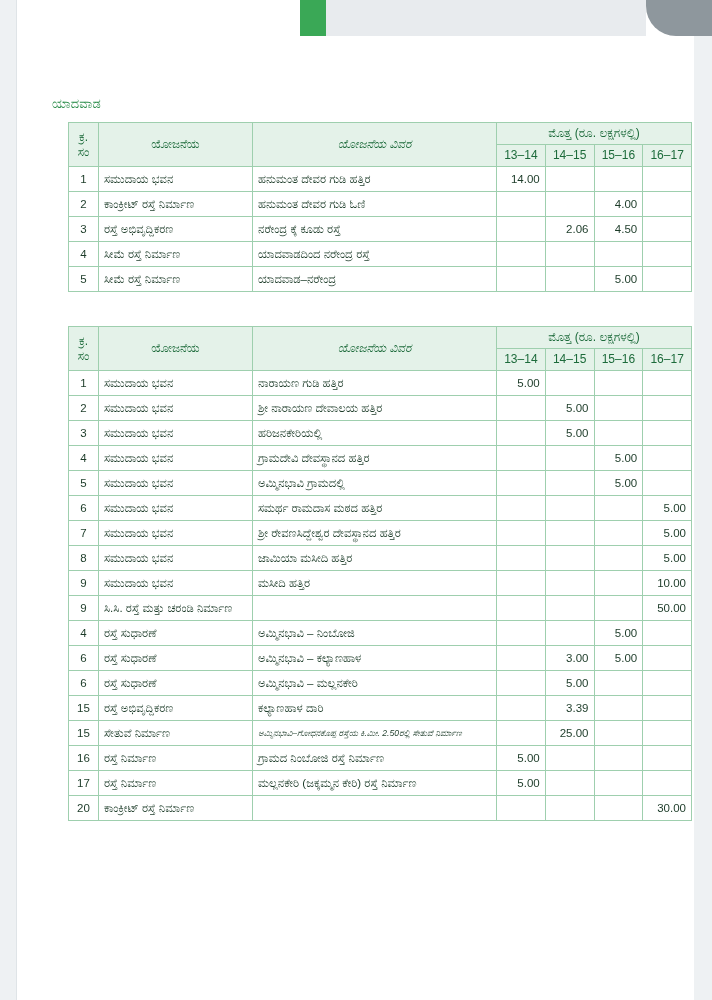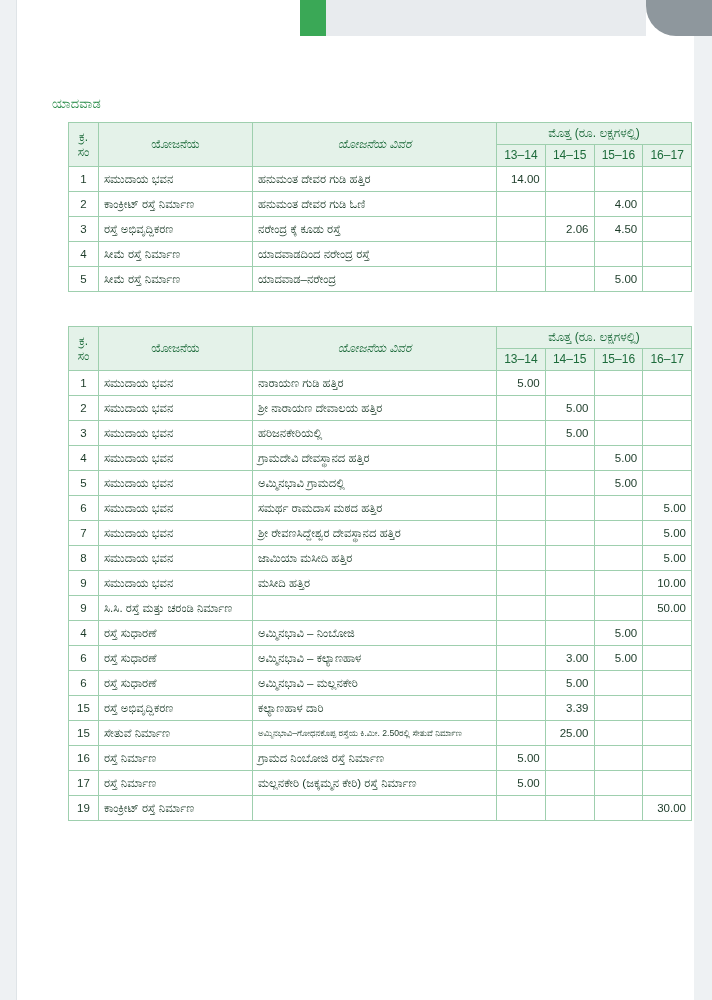--- a/index.html
+++ b/index.html
@@ -86,21 +86,21 @@
     font-weight: normal;
     font-size: 12px;
   }
   .col-sl    { width: 30px;  text-align: center; }
   .col-name  { width: 154px; }
   .col-desc  { width: 244px; font-style: italic; }
   .col-amt   { width: 49px;  text-align: center; }
 
   td.num { text-align: right; padding-right: 8px; }
   td.sl  { text-align: center; }
-  td.small-desc { font-size: 8.6px; }
+  td.small-desc { font-size: 8.6px; font-style: italic; }
 
   tbody tr { height: 25px; }
   .tbl-amt-head { text-align: center; }
 </style>
 </head>
 <body>
 
 <div class="edge-left"></div>
 <div class="edge-top-green"></div>
 <div class="edge-top-grey"></div>
@@ -340,21 +340,21 @@
         <tr>
           <td class="sl">17</td>
           <td>ರಸ್ತೆ ನಿರ್ಮಾಣ</td>
           <td>ಮಲ್ಲನಕೇರಿ (ಜಕ್ಕಮ್ಮನ ಕೇರಿ) ರಸ್ತೆ ನಿರ್ಮಾಣ</td>
           <td class="num">5.00</td>
           <td class="num"></td>
           <td class="num"></td>
           <td class="num"></td>
         </tr>
         <tr>
-          <td class="sl">19</td>
+          <td class="sl">20</td>
           <td>ಕಾಂಕ್ರೀಟ್ ರಸ್ತೆ ನಿರ್ಮಾಣ</td>
           <td></td>
           <td class="num"></td>
           <td class="num"></td>
           <td class="num"></td>
           <td class="num">30.00</td>
         </tr>
       </tbody>
     </table>
   </div>

